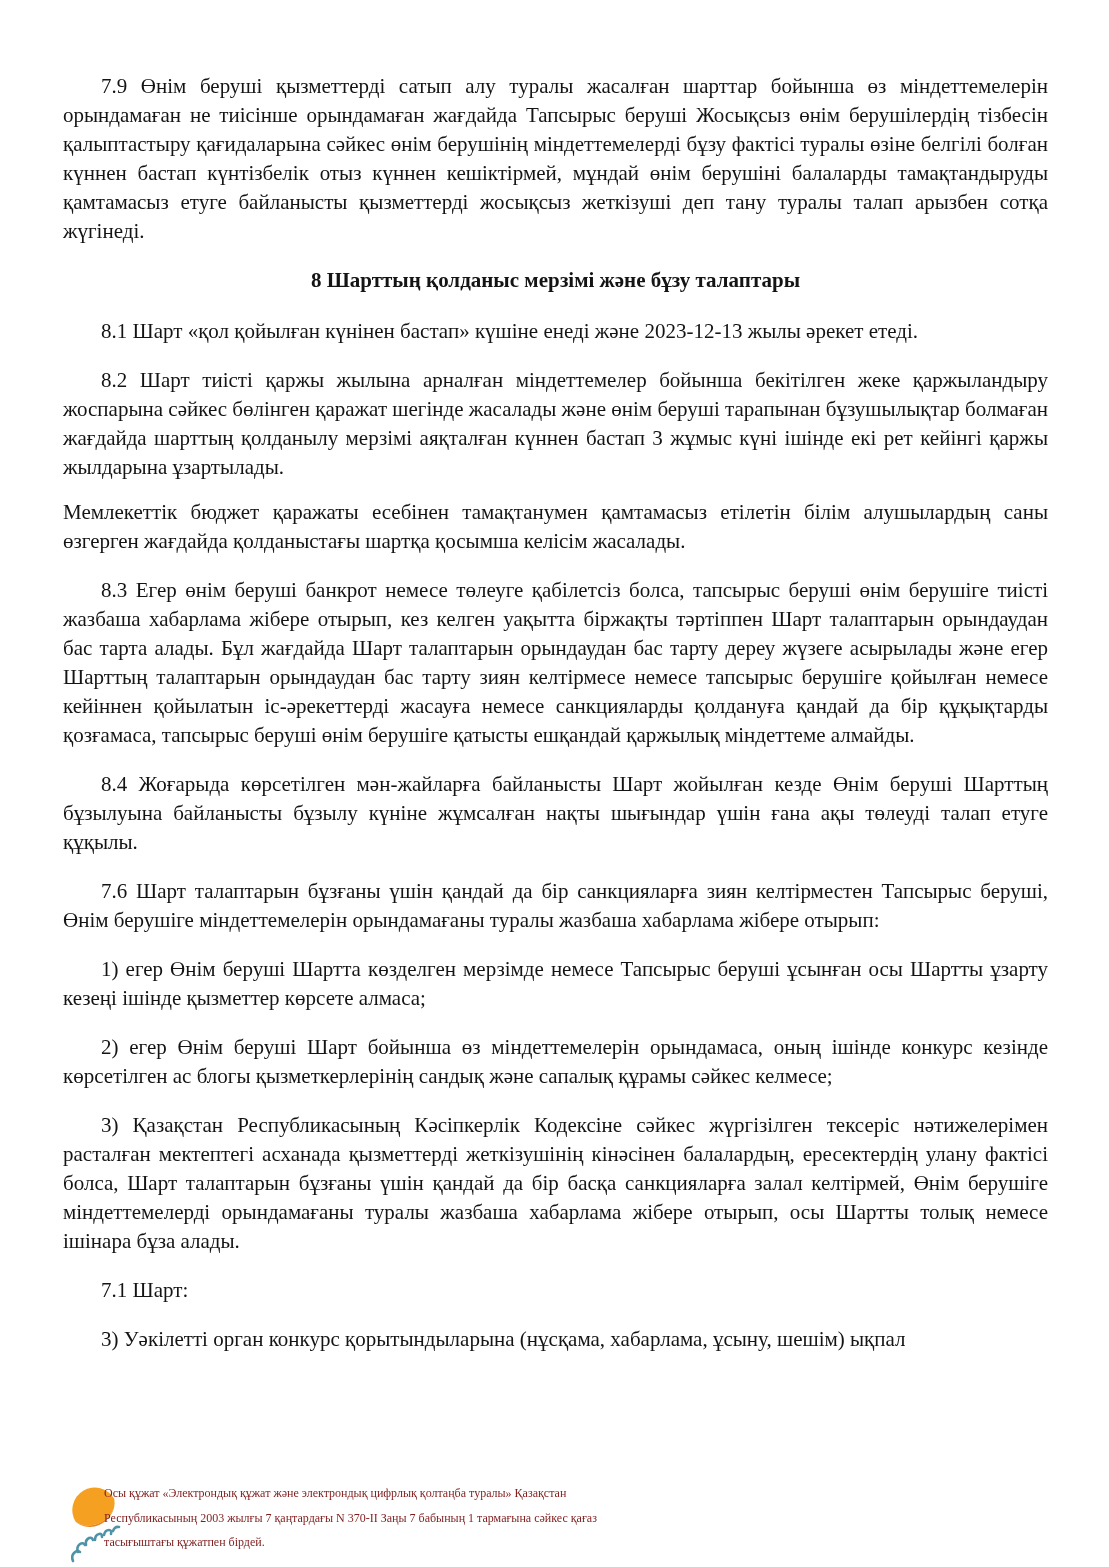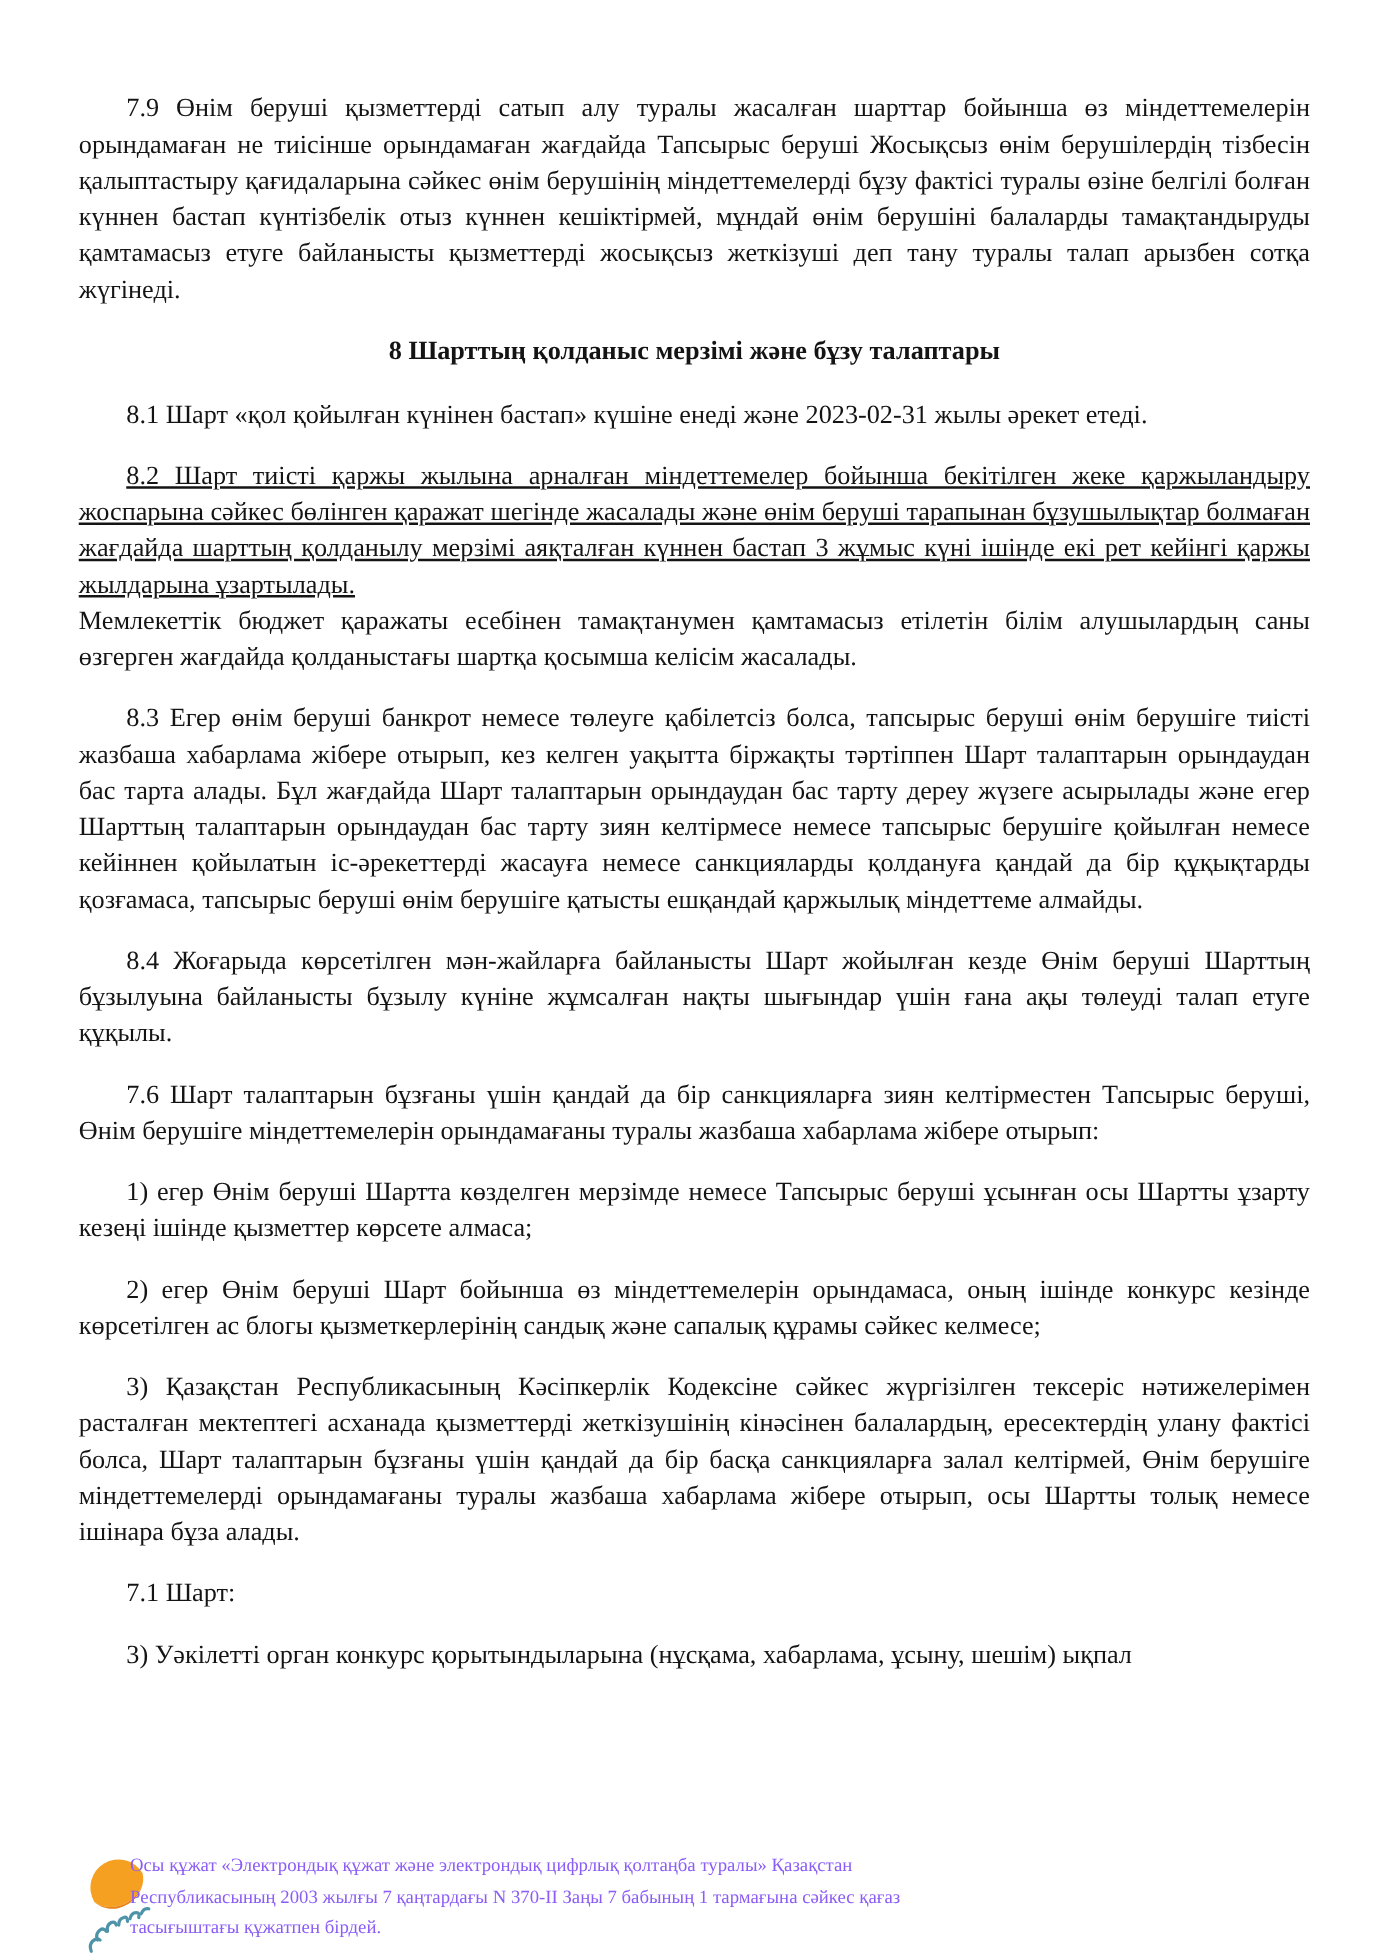--- a/index.html
+++ b/index.html
@@ -23,63 +23,62 @@
     text-align: justify;
   }
   .para {
     margin: 0 0 20px 0;
     text-indent: 38px;
   }
   .para.no-indent {
     text-indent: 0;
   }
   .para.no-gap-after {
-    margin-bottom: 0;
-    text-decoration: underline;
+    margin-bottom: 16px;
   }
   .para.clip-one-line {
     max-height: 29px;
     overflow: hidden;
     margin-bottom: 0;
   }
   .heading {
     margin: 5px 0 22px 0;
     font-weight: bold;
     text-align: center;
     text-indent: 0;
   }
   .footer-text {
     position: absolute;
     left: 104px;
     top: 1481px;
     width: 920px;
-    font-size: 15px;
+    font-size: 12px;
     line-height: 24.5px;
-    color: #8b5cf6;
+    color: #7f1d1d;
   }
   .footer-text .fline {
     white-space: nowrap;
   }
   .stamp {
     position: absolute;
     left: 69px;
     top: 1485px;
   }
 </style>
 </head>
 <body>
 
 <div class="page">
 
   <div class="content">
     <p class="para">7.9 Өнім беруші қызметтерді сатып алу туралы жасалған шарттар бойынша өз міндеттемелерін орындамаған не тиісінше орындамаған жағдайда Тапсырыс беруші Жосықсыз өнім берушілердің тізбесін қалыптастыру қағидаларына сәйкес өнім берушінің міндеттемелерді бұзу фактісі туралы өзіне белгілі болған күннен бастап күнтізбелік отыз күннен кешіктірмей, мұндай өнім берушіні балаларды тамақтандыруды қамтамасыз етуге байланысты қызметтерді жосықсыз жеткізуші деп тану туралы талап арызбен сотқа жүгінеді.</p>
 
     <p class="para heading">8 Шарттың қолданыс мерзімі және бұзу талаптары</p>
 
-    <p class="para">8.1 Шарт «қол қойылған күнінен бастап» күшіне енеді және 2023-02-31 жылы әрекет етеді.</p>
+    <p class="para">8.1 Шарт «қол қойылған күнінен бастап» күшіне енеді және 2023-12-13 жылы әрекет етеді.</p>
 
     <p class="para no-gap-after">8.2 Шарт тиісті қаржы жылына арналған міндеттемелер бойынша бекітілген жеке қаржыландыру жоспарына сәйкес бөлінген қаражат шегінде жасалады және өнім беруші тарапынан бұзушылықтар болмаған жағдайда шарттың қолданылу мерзімі аяқталған күннен бастап 3 жұмыс күні ішінде екі рет кейінгі қаржы жылдарына ұзартылады.</p>
     <p class="para no-indent">Мемлекеттік бюджет қаражаты есебінен тамақтанумен қамтамасыз етілетін білім алушылардың саны өзгерген жағдайда қолданыстағы шартқа қосымша келісім жасалады.</p>
 
     <p class="para">8.3 Егер өнім беруші банкрот немесе төлеуге қабілетсіз болса, тапсырыс беруші өнім берушіге тиісті жазбаша хабарлама жібере отырып, кез келген уақытта біржақты тәртіппен Шарт талаптарын орындаудан бас тарта алады. Бұл жағдайда Шарт талаптарын орындаудан бас тарту дереу жүзеге асырылады және егер Шарттың талаптарын орындаудан бас тарту зиян келтірмесе немесе тапсырыс берушіге қойылған немесе кейіннен қойылатын іс-әрекеттерді жасауға немесе санкцияларды қолдануға қандай да бір құқықтарды қозғамаса, тапсырыс беруші өнім берушіге қатысты ешқандай қаржылық міндеттеме алмайды.</p>
 
     <p class="para">8.4 Жоғарыда көрсетілген мән-жайларға байланысты Шарт жойылған кезде Өнім беруші Шарттың бұзылуына байланысты бұзылу күніне жұмсалған нақты шығындар үшін ғана ақы төлеуді талап етуге құқылы.</p>
 
     <p class="para">7.6 Шарт талаптарын бұзғаны үшін қандай да бір санкцияларға зиян келтірместен Тапсырыс беруші, Өнім берушіге міндеттемелерін орындамағаны туралы жазбаша хабарлама жібере отырып:</p>
 

